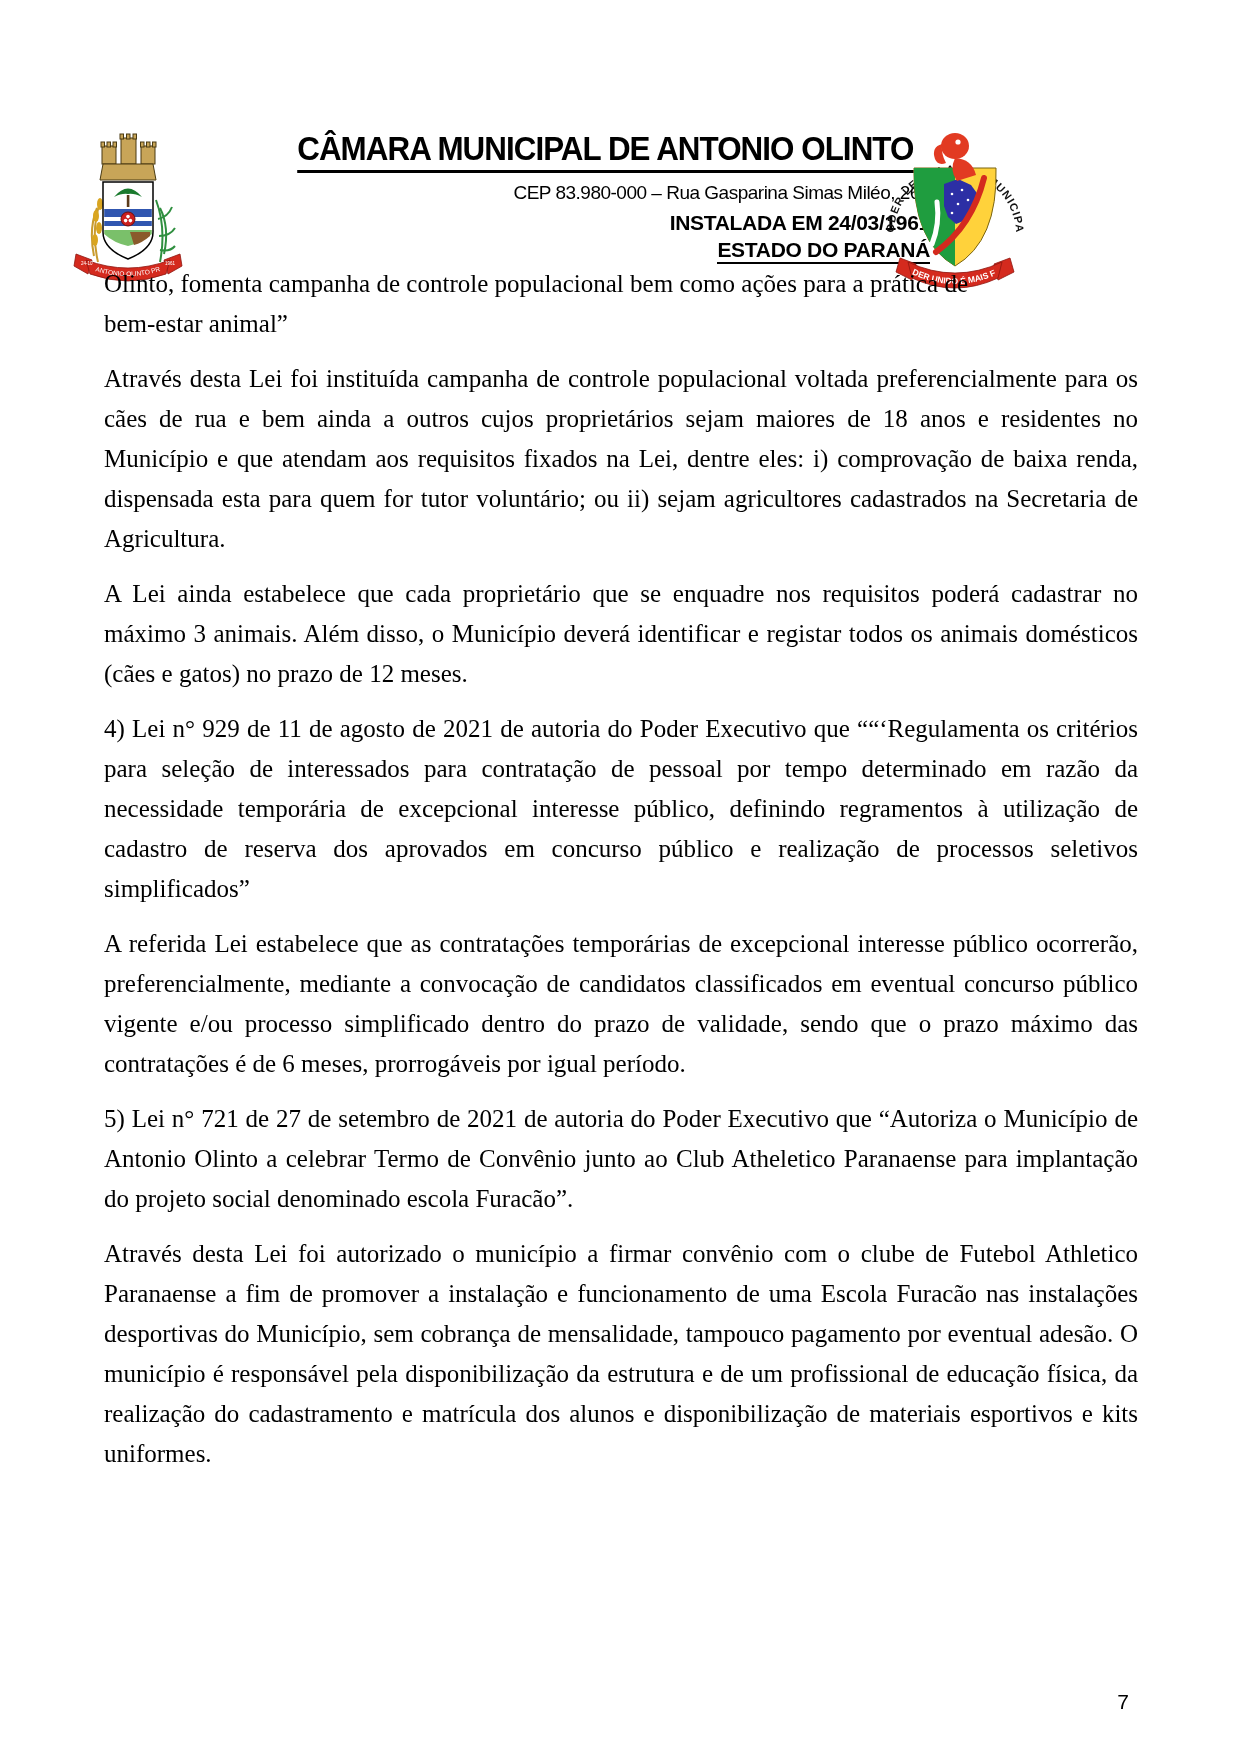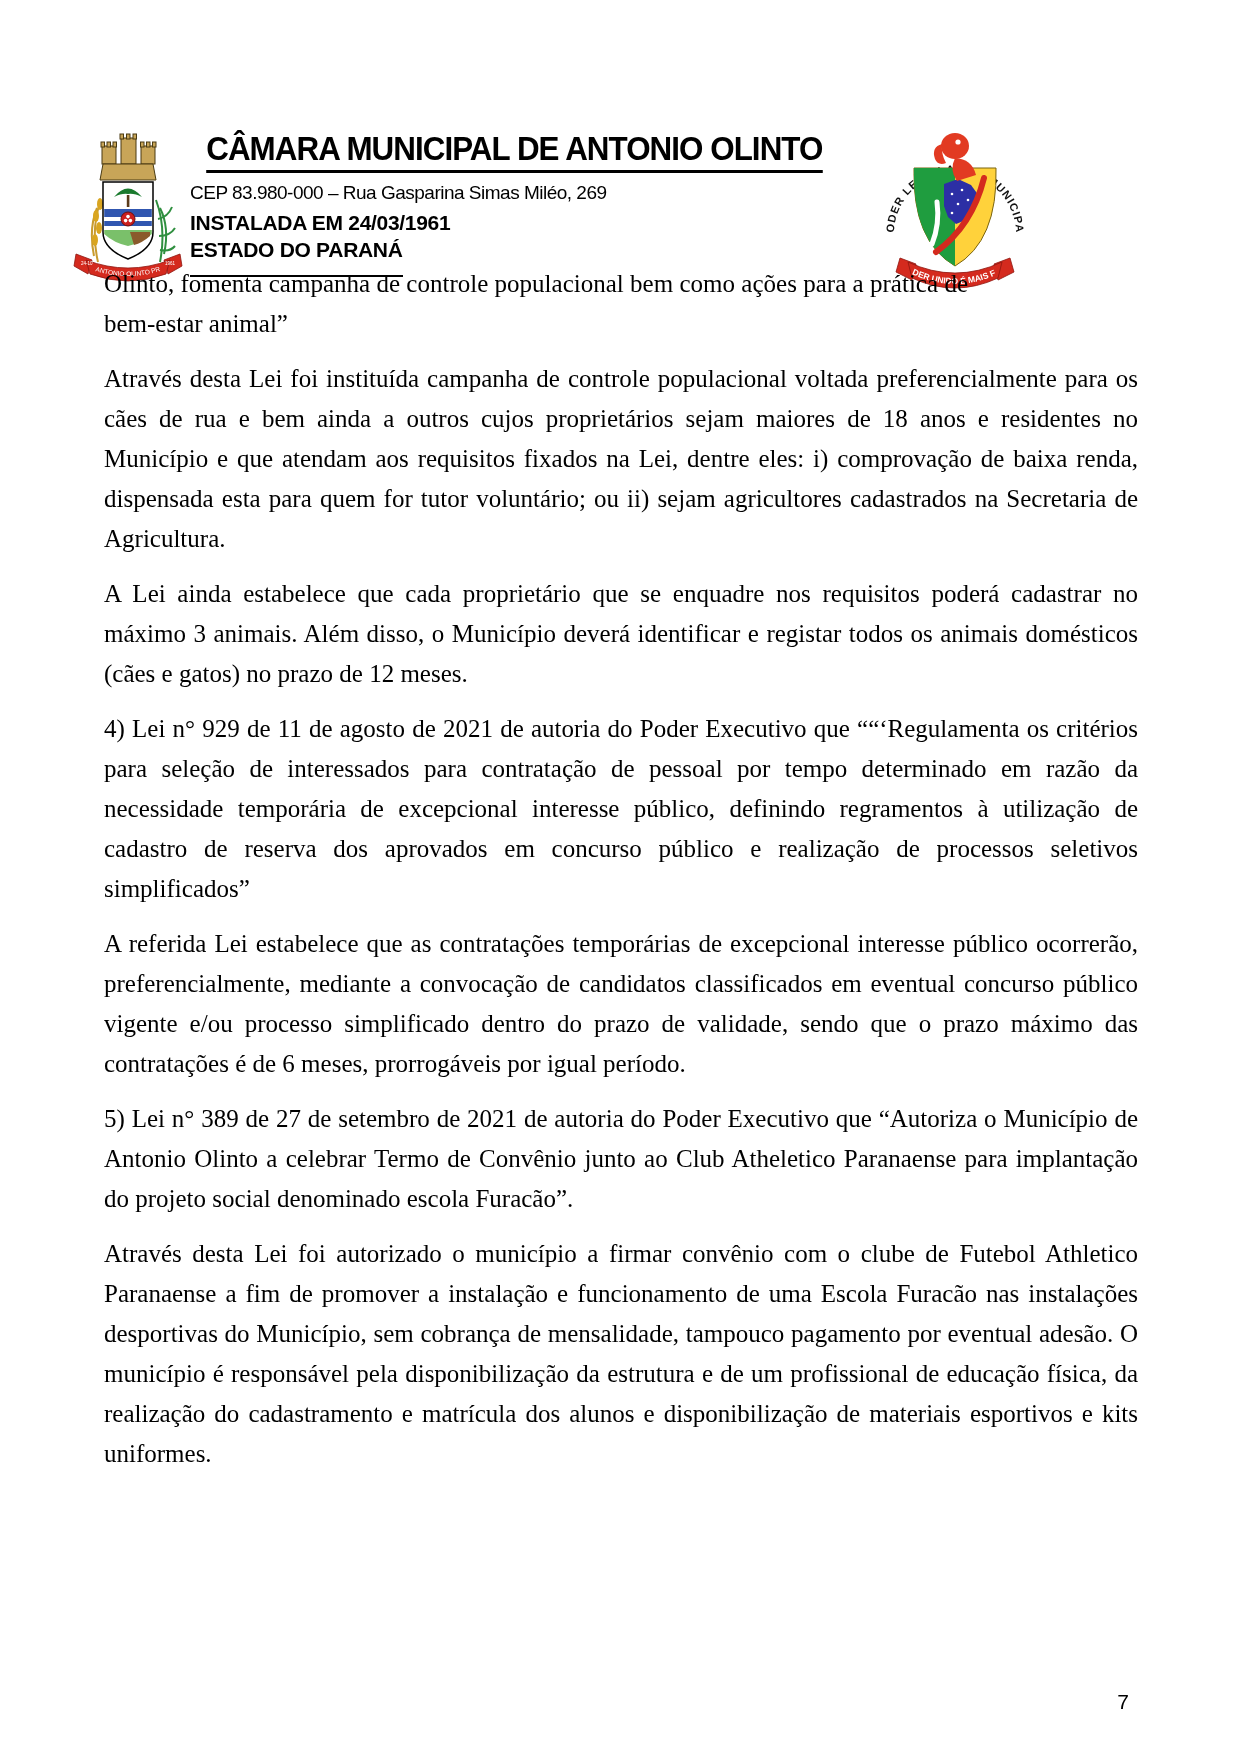--- a/index.html
+++ b/index.html
@@ -7,37 +7,37 @@
     position:relative;
     width:1241px;height:1755px;
     background:#ffffff;
     overflow:hidden;
     font-family:"Liberation Serif", serif;
     color:#000;
   }
   
   .header-center{
     position:absolute;left:190px;top:130px;width:740px;
-    text-align:left;
+    text-align:right;
     font-family:"Liberation Sans", sans-serif;
   }
   .doc-title{
     display:inline-block;
     font-size:33px;font-weight:bold;letter-spacing:-1px;
     transform:scaleX(.95);transform-origin:center;
     border-bottom:3px solid #000;
     padding-bottom:2px;
     white-space:nowrap;
   }
   .doc-address{font-size:19px;margin-top:9px;letter-spacing:-0.5px;}
   .doc-installed{font-size:21px;font-weight:bold;margin-top:7px;letter-spacing:-0.3px;}
   .doc-state{
     display:inline-block;
     font-size:21px;font-weight:bold;margin-top:3px;letter-spacing:-0.3px;
-    border-bottom:2px solid #000;padding-bottom:13px;
+    border-bottom:2px solid #000;padding-bottom:0;
   }
   .logo-left{position:absolute;left:68px;top:124px;width:120px;height:160px;}
   .logo-right{position:absolute;left:880px;top:106px;width:150px;height:200px;}
   
   .content{
     position:absolute;left:104px;top:264px;width:1034px;
     font-size:25px;line-height:40px;
     text-align:justify;
   }
   .content p{margin:0 0 15px 0;}
@@ -172,19 +172,19 @@
       </text>
     </g>
   </svg>
 
   <div class="content">
     <p><span class="wrap-spacer"></span><span>Olinto, fomenta campanha de controle populacional bem como ações para a prática de bem-estar animal”</span></p>
     <p>Através desta Lei foi instituída campanha de controle populacional voltada preferencialmente para os cães de rua e bem ainda a outros cujos proprietários sejam maiores de 18 anos e residentes no Município e que atendam aos requisitos fixados na Lei, dentre eles: i) comprovação de baixa renda, dispensada esta para quem for tutor voluntário; ou ii) sejam agricultores cadastrados na Secretaria de Agricultura.</p>
     <p>A Lei ainda estabelece que cada proprietário que se enquadre nos requisitos poderá cadastrar no máximo 3 animais. Além disso, o Município deverá identificar e registar todos os animais domésticos (cães e gatos) no prazo de 12 meses.</p>
     <p>4) Lei n° 929 de 11 de agosto de 2021 de autoria do Poder Executivo que ““‘Regulamenta os critérios para seleção de interessados para contratação de pessoal por tempo determinado em razão da necessidade temporária de excepcional interesse público, definindo regramentos à utilização de cadastro de reserva dos aprovados em concurso público e realização de processos seletivos simplificados”</p>
     <p>A referida Lei estabelece que as contratações temporárias de excepcional interesse público ocorrerão, preferencialmente, mediante a convocação de candidatos classificados em eventual concurso público vigente e/ou processo simplificado dentro do prazo de validade, sendo que o prazo máximo das contratações é de 6 meses, prorrogáveis por igual período.</p>
-    <p>5) Lei n° 389 de 27 de setembro de 2021 de autoria do Poder Executivo que “Autoriza o Município de Antonio Olinto a celebrar Termo de Convênio junto ao Club Atheletico Paranaense para implantação do projeto social denominado escola Furacão”.</p>
+    <p>5) Lei n° 721 de 27 de setembro de 2021 de autoria do Poder Executivo que “Autoriza o Município de Antonio Olinto a celebrar Termo de Convênio junto ao Club Atheletico Paranaense para implantação do projeto social denominado escola Furacão”.</p>
     <p>Através desta Lei foi autorizado o município a firmar convênio com o clube de Futebol Athletico Paranaense a fim de promover a instalação e funcionamento de uma Escola Furacão nas instalações desportivas do Município, sem cobrança de mensalidade, tampouco pagamento por eventual adesão. O município é responsável pela disponibilização da estrutura e de um profissional de educação física, da realização do cadastramento e matrícula dos alunos e disponibilização de materiais esportivos e kits uniformes.</p>
   </div>
 
   <div class="page-number">7</div>
 
 </div>
 
 </body></html>

